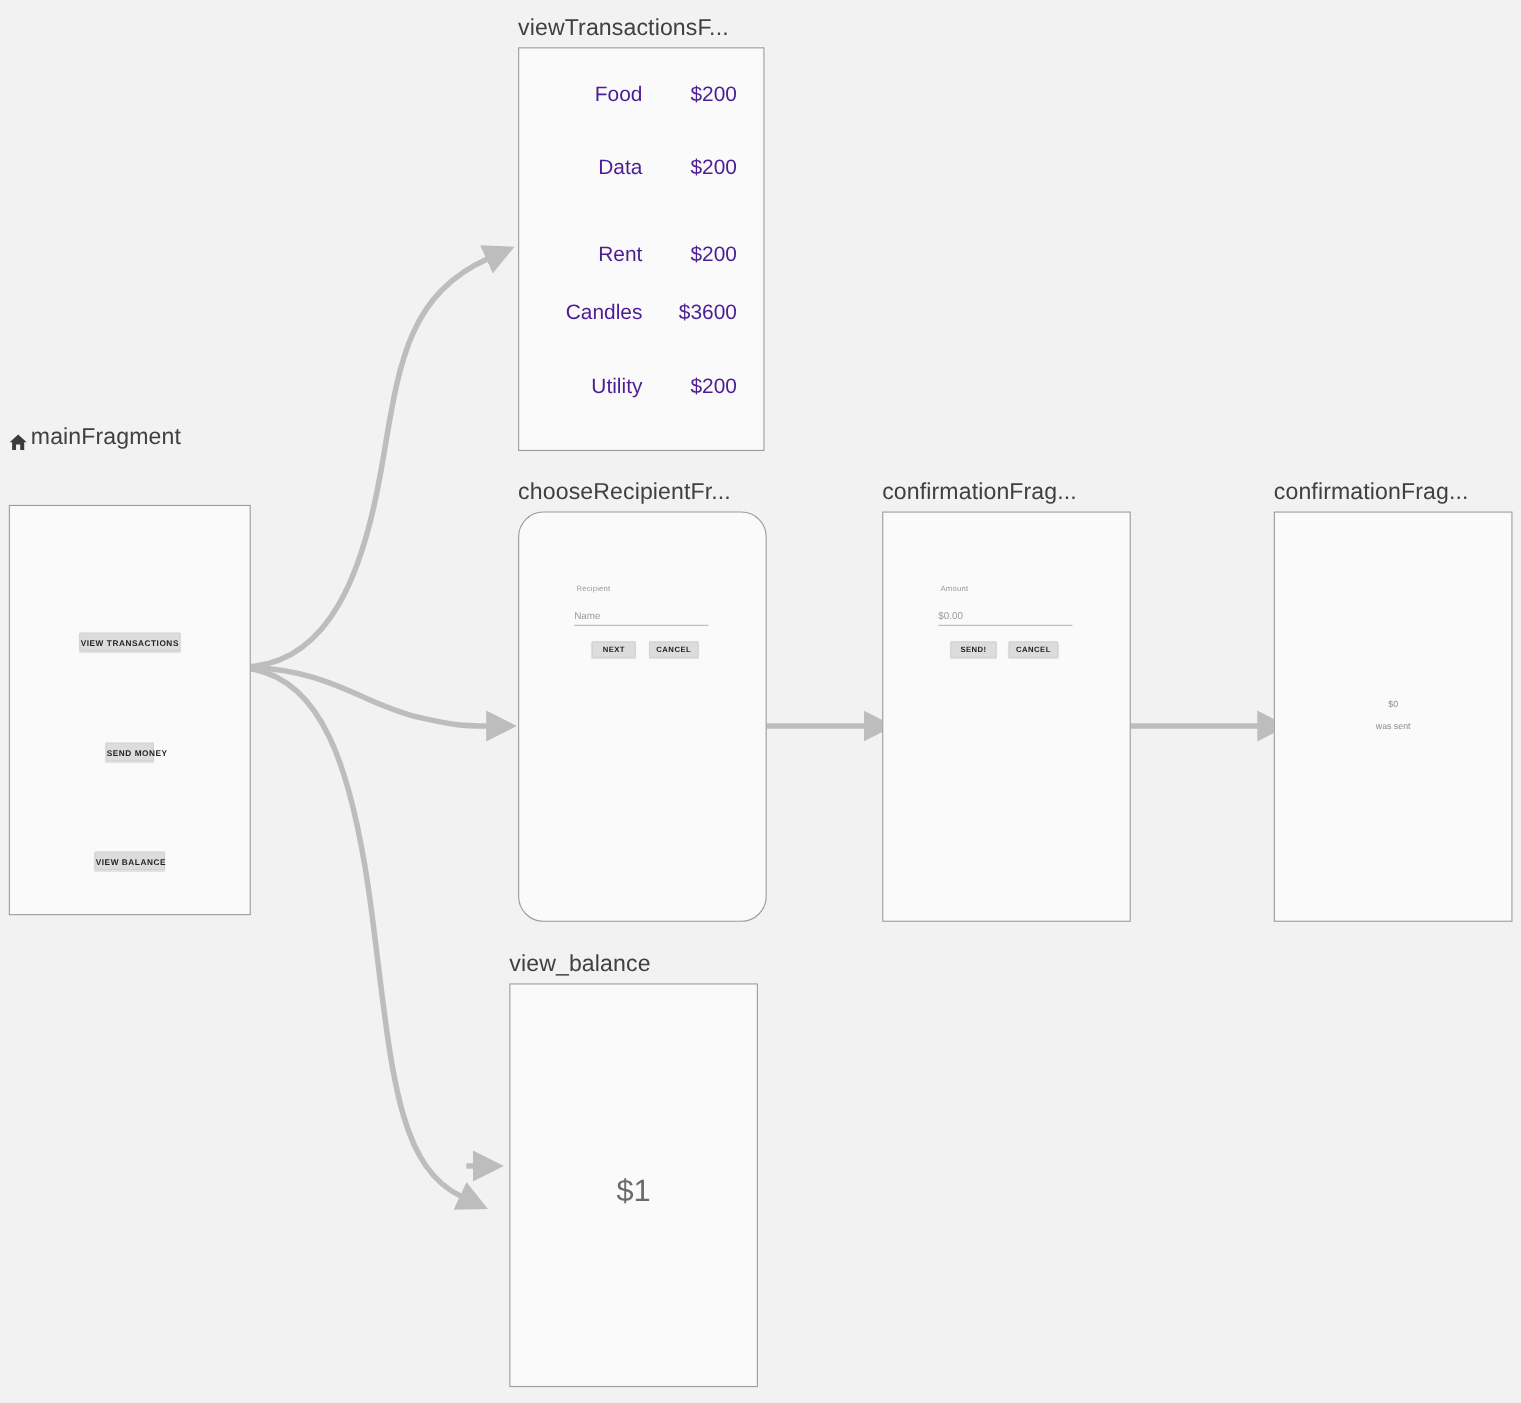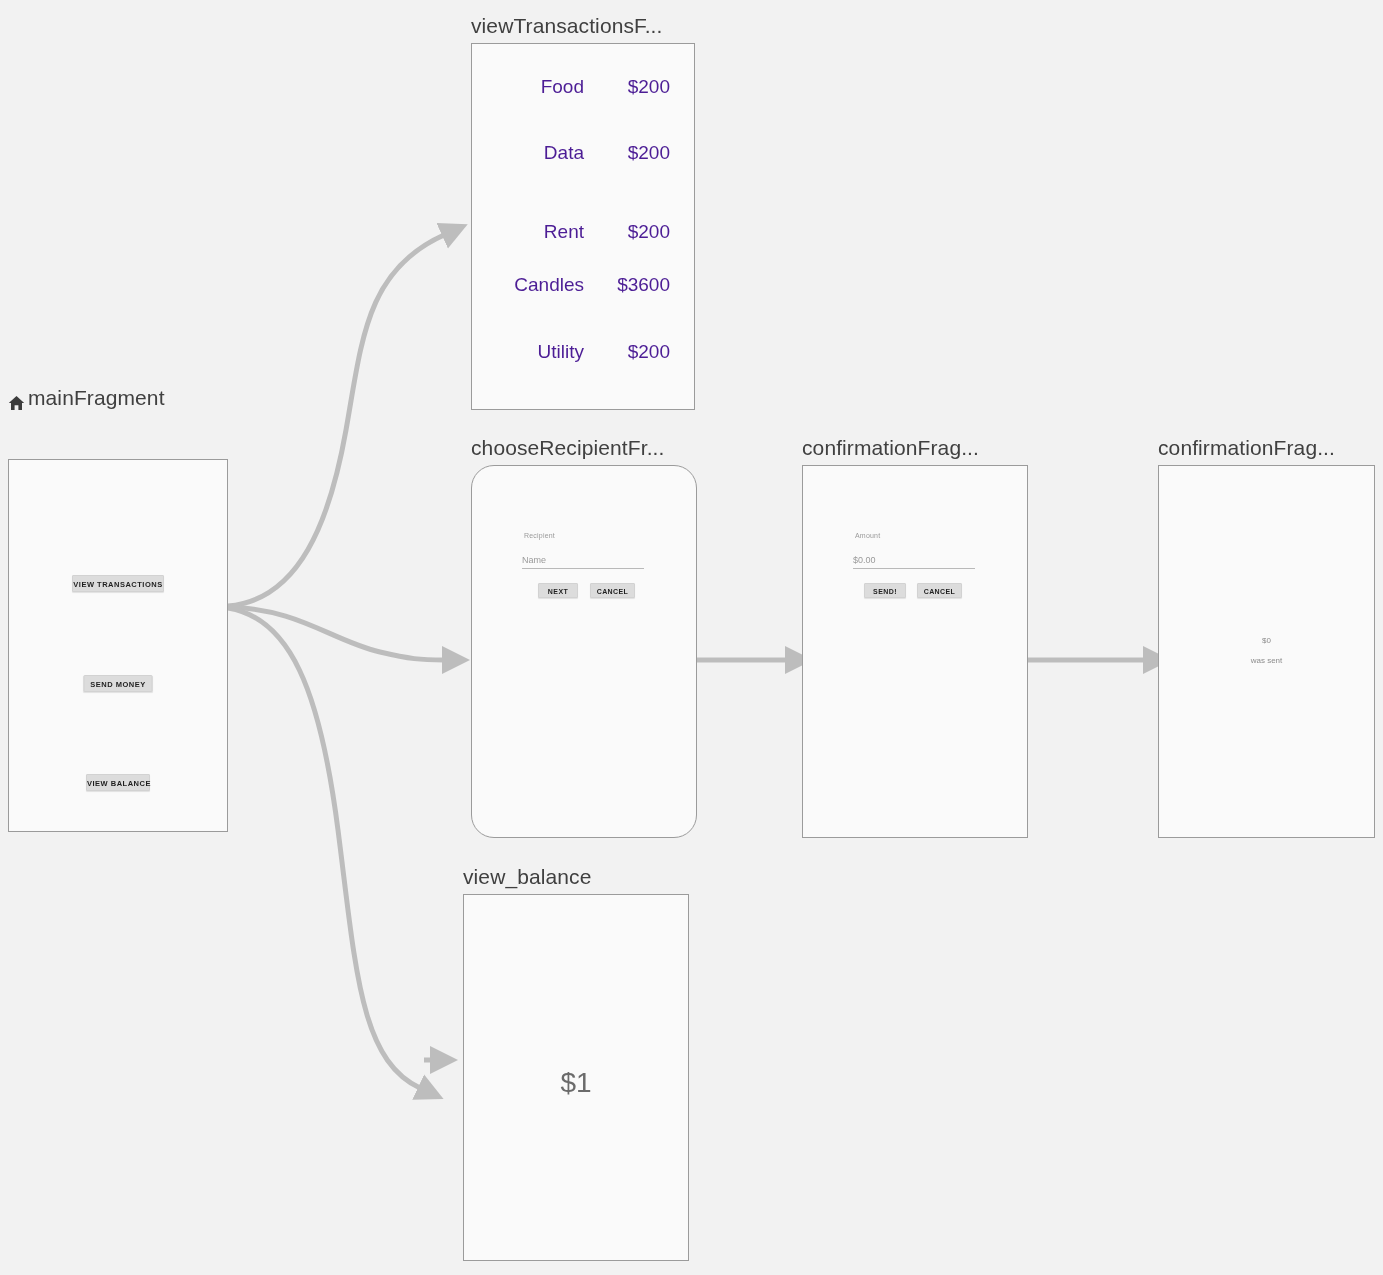--- a/index.html
+++ b/index.html
@@ -199,21 +199,21 @@
     <div class="node-title">
       <span class="home-icon">
         <svg viewBox="0 0 17 16" width="17" height="16" aria-hidden="true">
           <path d="M8.5 1 L16.2 8 L14 8 L14 15 L10.4 15 L10.4 10.2 L6.6 10.2 L6.6 15 L3 15 L3 8 L0.8 8 Z" fill="#3c3c3c"></path>
         </svg>
       </span>
       <span>mainFragment</span>
     </div>
     <div class="frame" style="width:220px; height:373px;margin-top:48px;">
       <div class="mat-btn" style="top:115px; width:92px;">VIEW TRANSACTIONS</div>
-      <div class="mat-btn" style="top:215px; width:69px;">SEND MONEY</div>
+      <div class="mat-btn" style="top:215px; width:44px;">SEND MONEY</div>
       <div class="mat-btn" style="top:314px; width:64px;">VIEW BALANCE</div>
     </div>
   </div>
 
   <div class="node" style="left:471px; top:13px; width:224px;">
     <div class="node-title">viewTransactionsF...</div>
     <div class="frame" style="width:224px; height:367px;">
       <div class="tx-row" style="top:32px;">
         <span class="tx-name">Food</span>
         <span class="tx-amount">$200</span>

